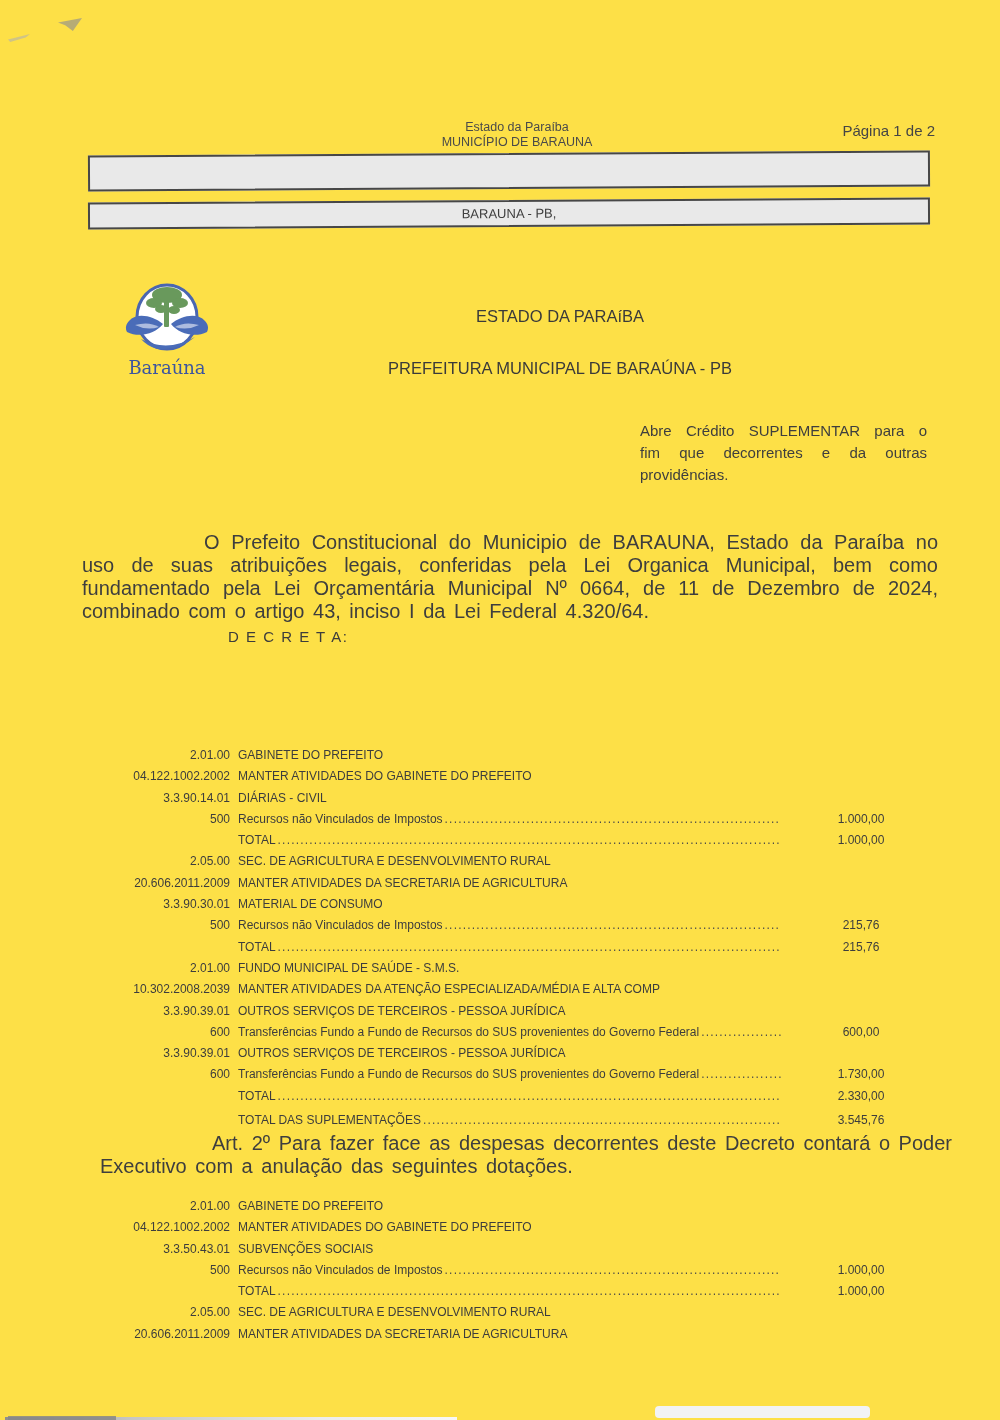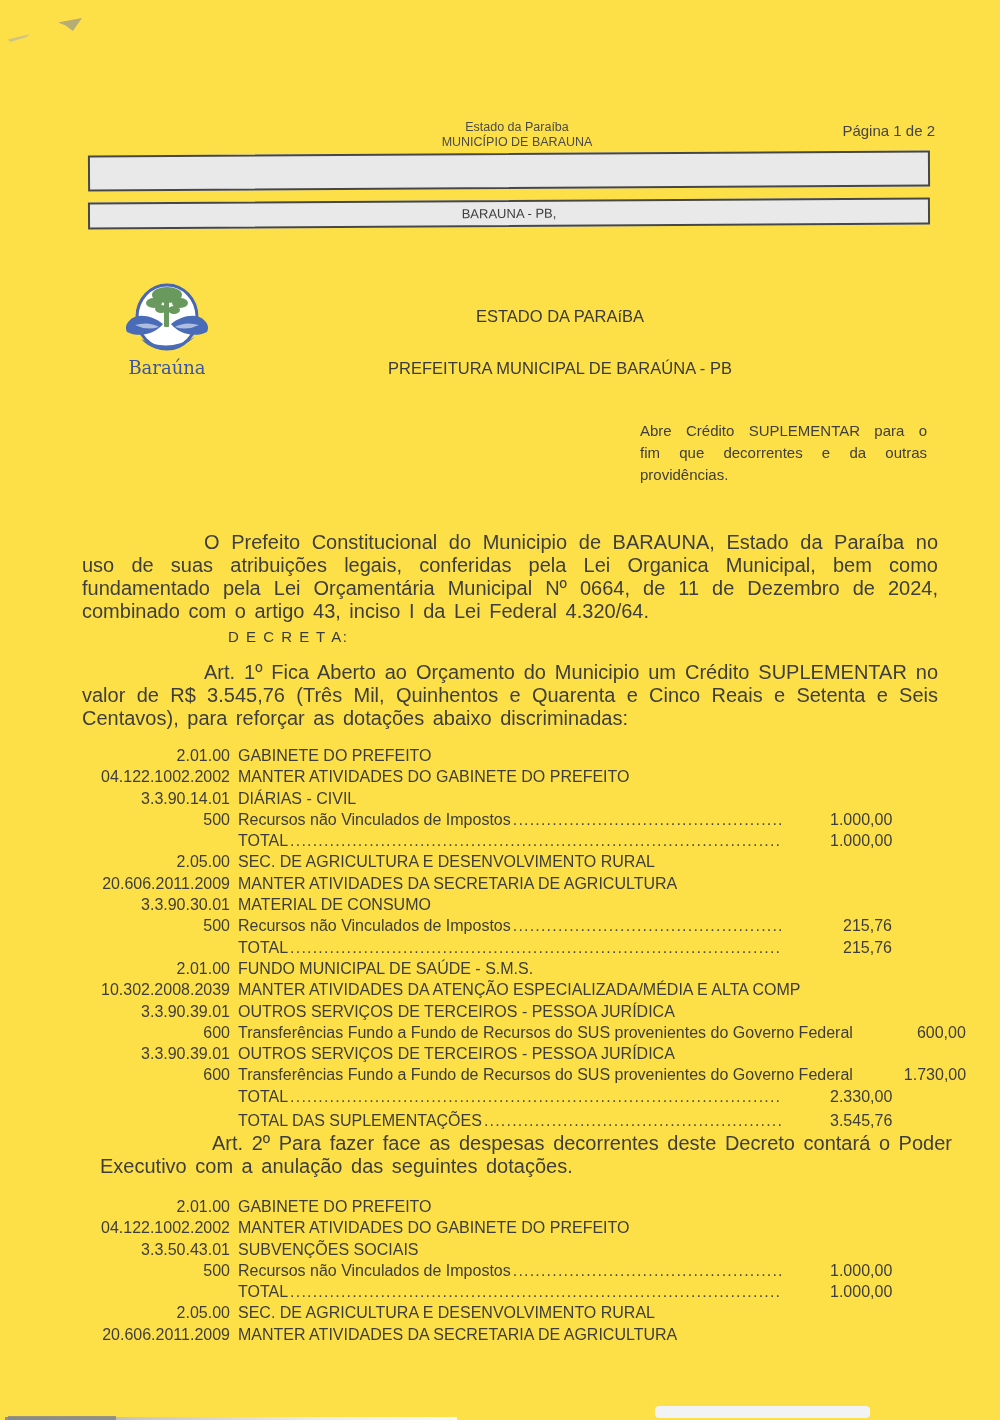--- a/index.html
+++ b/index.html
@@ -42,28 +42,28 @@
     font-size:15px;line-height:22px;text-align:justify;text-align-last:left;
     word-spacing:7px;color:#3e3e3e;}
 
   .para{position:absolute;font-size:20px;line-height:23px;text-align:justify;
     text-align-last:left;color:#3e3e3e;word-spacing:3px;}
   .preamble{left:82px;top:531px;width:856px;text-indent:122px;}
   .decreta{position:absolute;left:228px;top:628px;font-size:15px;letter-spacing:1.5px;color:#3c3c3c;}
   .article1{left:82px;top:661px;width:856px;text-indent:122px;}
   .article2{left:82px;top:1132px;width:852px;text-indent:112px;margin-left:18px;}
 
-  .budget{position:absolute;left:80px;width:812px;font-size:16px;color:#3d3d3d;}
+  .budget{position:absolute;left:80px;width:812px;font-size:12px;color:#3d3d3d;}
   .sup-table{top:745px;}
   .ann-table{top:1196px;}
   .t-row{display:flex;align-items:baseline;height:21.3px;line-height:21.3px;white-space:nowrap;}
   .t-row .code{width:150px;flex:none;text-align:right;}
   .t-row .desc{margin-left:8px;flex:none;}
   .t-row .dots{flex:1;overflow:hidden;margin:0 49px 0 2px;letter-spacing:1.2px;color:#4a4a4a;}
-  .t-row .val{width:62px;flex:none;text-align:right;}
+  .t-row .val{width:62px;flex:none;text-align:center;}
   .t-row.no-value .dots,.t-row.no-value .val{visibility:hidden;}
   .t-row.grand{margin-top:3px;}
 </style>
 </head>
 <body>
 
 <div class="page">
 
   <div class="artifact1"></div>
   <div class="artifact2"></div>
@@ -105,21 +105,20 @@
     <div>ESTADO  DA PARAíBA</div>
     <div>PREFEITURA MUNICIPAL DE BARAÚNA - PB</div>
   </div>
 
   <div class="summary">Abre Crédito SUPLEMENTAR para o fim que decorrentes e da outras providências.</div>
 
   <div class="para preamble">O Prefeito Constitucional do Municipio de BARAUNA, Estado da Paraíba no uso de suas atribuições legais, conferidas pela Lei Organica Municipal, bem como fundamentado pela Lei Orçamentária Municipal Nº 0664, de 11 de Dezembro de 2024, combinado com o artigo 43, inciso I da Lei Federal 4.320/64.</div>
 
   <div class="decreta">D E C R E T A:</div>
 
-  <div class="para article1">Art. 1º Fica Aberto ao Orçamento do Municipio um Crédito SUPLEMENTAR no valor de R$ 3.545,76 (Três Mil, Quinhentos e Quarenta e Cinco Reais e Setenta e Seis Centavos), para reforçar as dotações abaixo discriminadas:</div>
 
   <div class="budget sup-table">
 
       <div class="t-row no-value">
         <span class="code">2.01.00</span>
         <span class="desc">GABINETE DO PREFEITO</span>
         <span class="dots">..................................................................................................................................................................................</span>
         <span class="val"></span>
       </div>
 

